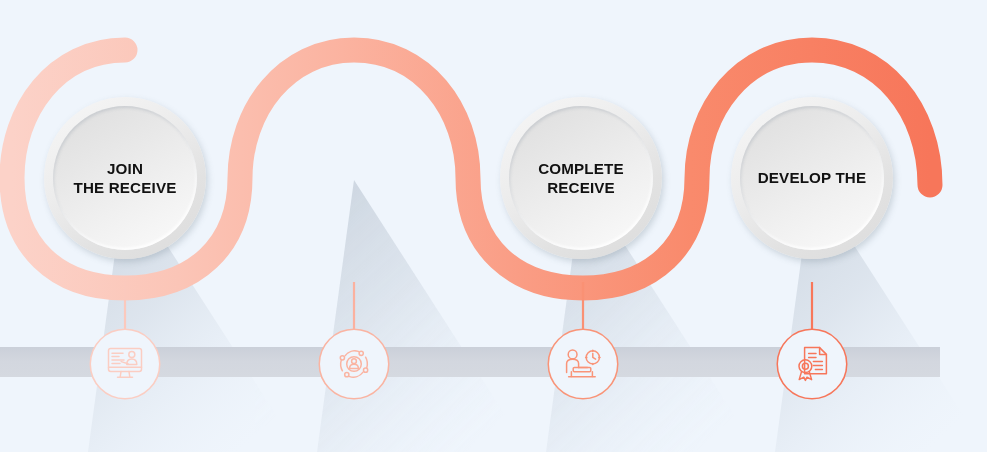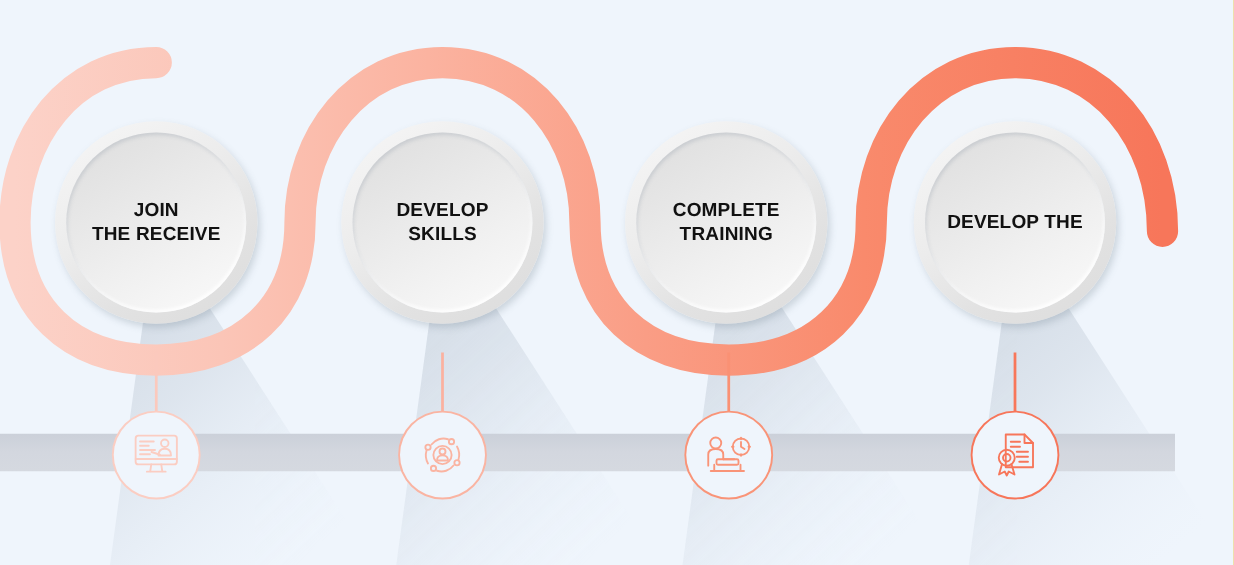--- a/index.html
+++ b/index.html
@@ -6,21 +6,21 @@
   html, body {
     margin: 0;
     padding: 0;
     background: #eff5fc;
   }
   #stage {
     position: relative;
     width: 987px;
     height: 452px;
     overflow: hidden;
-    background: #eab308;
+    background: #a16207;
     font-family: "Liberation Sans", sans-serif;
   }
   .layer {
     position: absolute;
     left: 0;
     top: 0;
     width: 987px;
     height: 452px;
   }
   #svg-root { display: block; }
@@ -156,35 +156,27 @@
 
   <div class="step" style="left:44px; top:97px;">
     <div class="disc-outer"></div>
     <div class="disc-inner"></div>
     <div class="disc-label">
       <span>JOIN</span>
       <span>THE RECEIVE</span>
     </div>
   </div>
 
-  <div class="step" style="left:273px; top:97px;">
-    <div class="disc-outer"></div>
-    <div class="disc-inner"></div>
-    <div class="disc-label">
-      <span>DEVELOP</span>
-      <span>SKILLS</span>
-    </div>
-  </div>
 
   <div class="step" style="left:500px; top:97px;">
     <div class="disc-outer"></div>
     <div class="disc-inner"></div>
     <div class="disc-label">
       <span>COMPLETE</span>
-      <span>TRAINING</span>
+      <span>RECEIVE</span>
     </div>
   </div>
 
   <div class="step" style="left:731px; top:97px;">
     <div class="disc-outer"></div>
     <div class="disc-inner"></div>
     <div class="disc-label">
       <span>DEVELOP THE</span>
     </div>
   </div>

